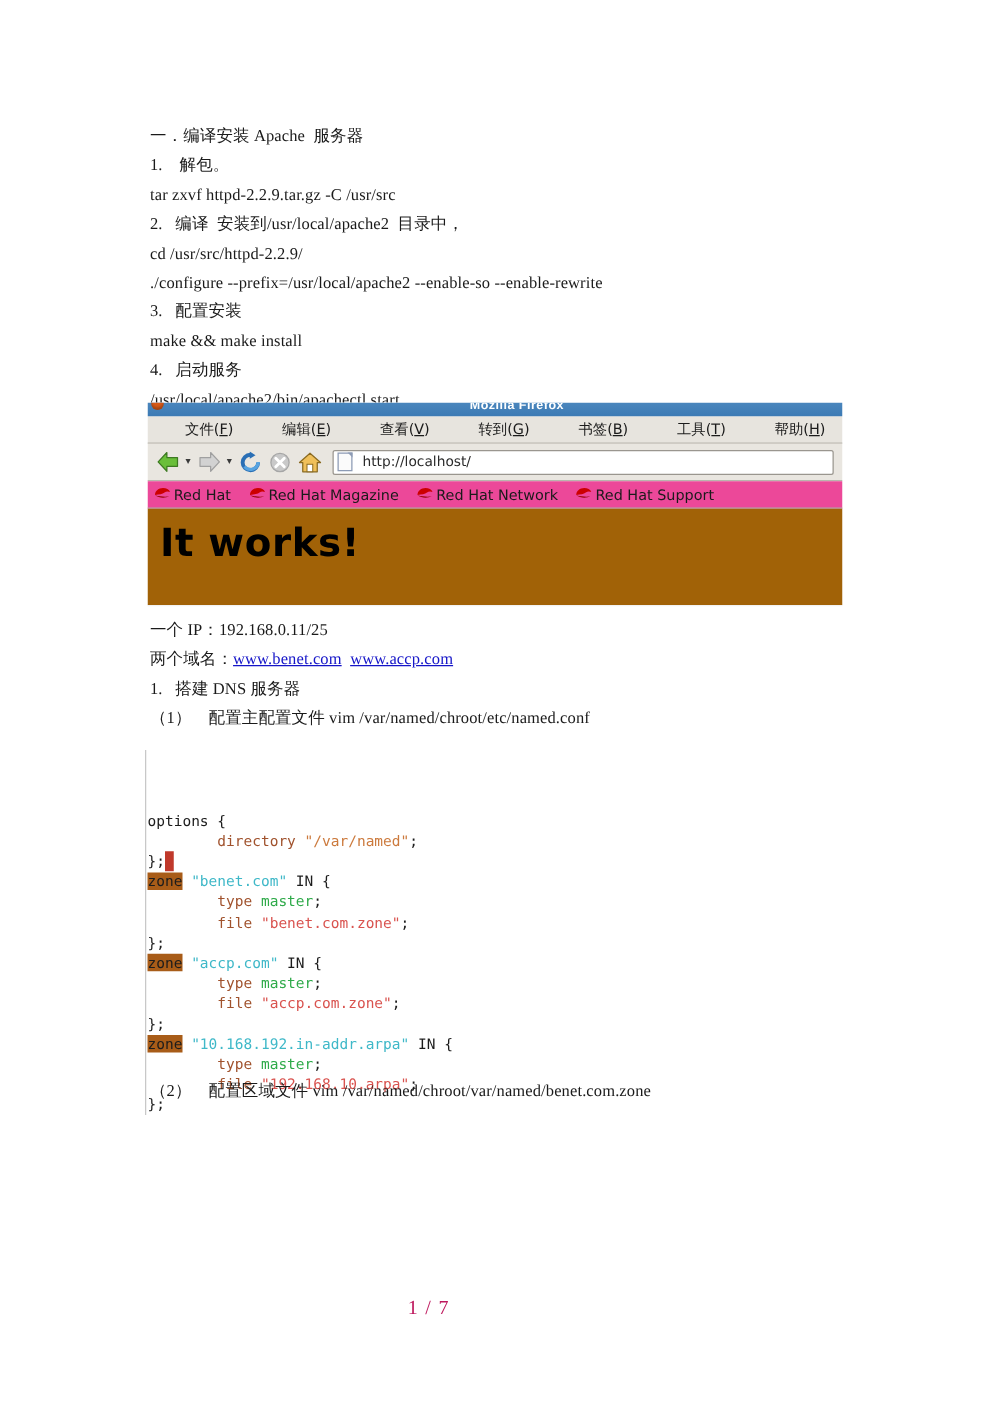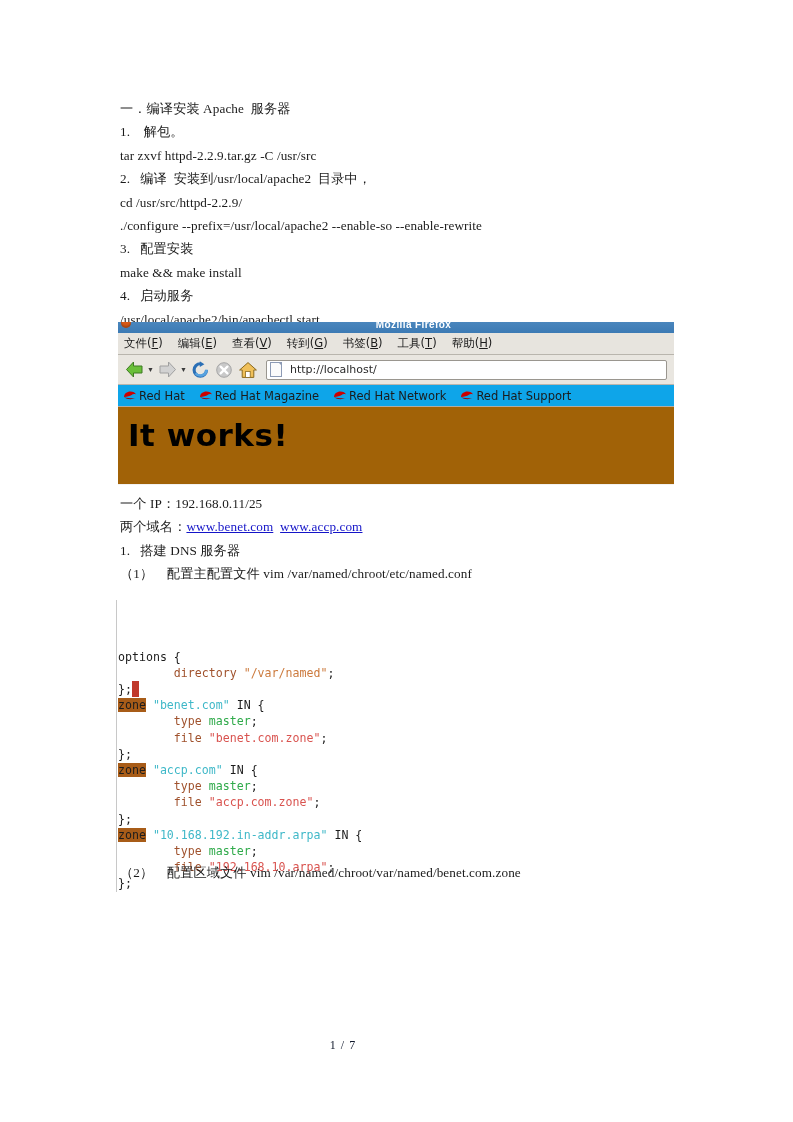--- a/index.html
+++ b/index.html
@@ -86,20 +86,21 @@
     display: flex;
     align-items: center;
     padding-left: 6px;
     gap: 15px;
   }
   .menuitem {
     font-size: 11.5px;
     color: #1b1b1b;
     white-space: nowrap;
     font-family: "DejaVu Sans", "Liberation Sans", sans-serif;
+    margin-left: 24px;
   }
   .menuitem .mnem { text-decoration: underline; }
 
   .navbar {
     height: 29px;
     background: #e9e6e0;
     border-bottom: 1px solid #b9b5ad;
     display: flex;
     align-items: center;
     padding: 0 5px;
@@ -154,21 +155,21 @@
   .page-glyph::after {
     content: "";
     position: absolute;
     right: -1px; top: -1px;
     border-left: 4px solid transparent;
     border-top: 4px solid #8d9bb5;
   }
 
   .bookmarkbar {
     height: 21px;
-    background: #0ea5e9;
+    background: #ec4899;
     border-bottom: 1px solid #b0aca4;
     display: flex;
     align-items: center;
     padding-left: 5px;
     gap: 14px;
   }
   .bm {
     display: flex;
     align-items: center;
     gap: 2px;
@@ -232,22 +233,22 @@
     color: #c0392b;
   }
 
   
   .footer {
     position: absolute;
     left: 0;
     top: 1038px;
     width: 686px;
     text-align: center;
-    font-size: 12px;
-    color: #0f172a;
+    font-size: 16px;
+    color: #be185d;
     font-family: "Liberation Serif", "DejaVu Serif", serif;
     letter-spacing: 1px;
   }
 </style>
 </head>
 <body>
 
 <div class="page">
 
   <div class="doc-body">

